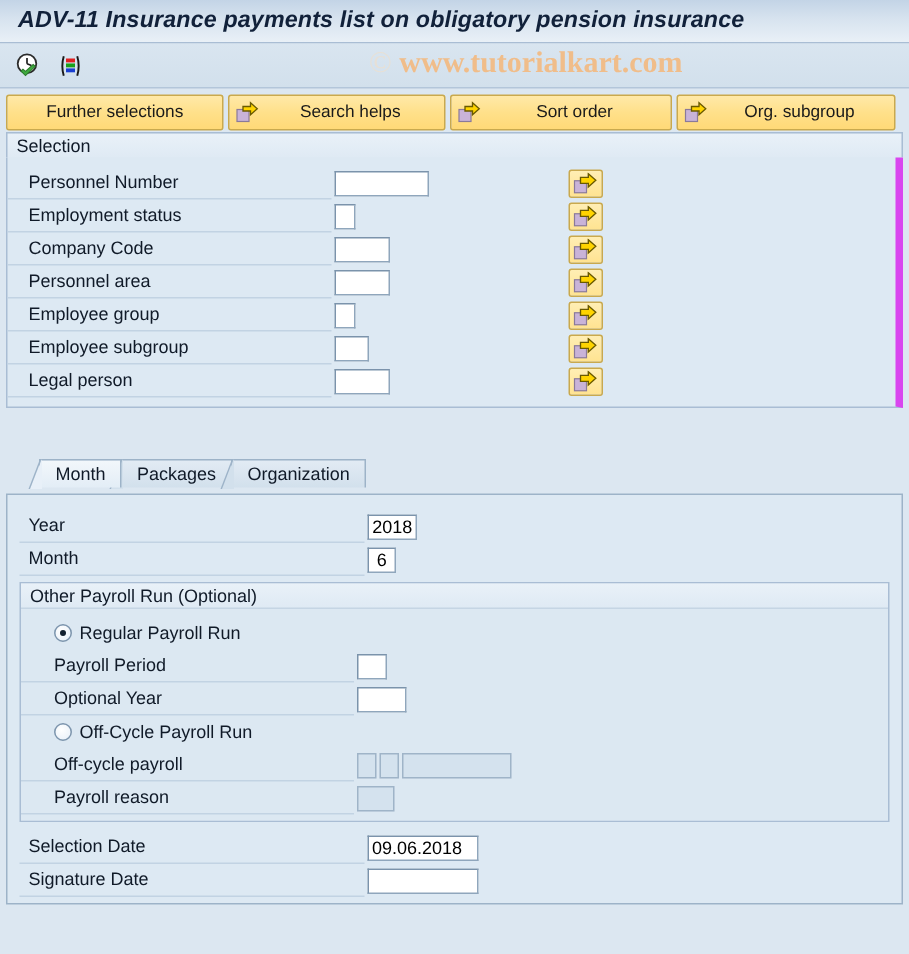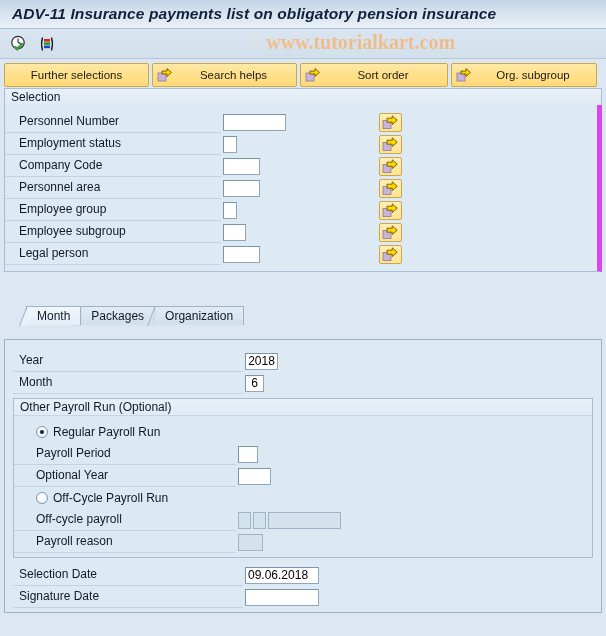--- a/index.html
+++ b/index.html
@@ -232,21 +232,21 @@
   .tab.active {
     background: linear-gradient(to bottom, #f2f7fb 0%, #e3edf6 100%);
     font-weight: normal;
     z-index: 3;
   }
   .tab.active::before {
     border-color: transparent transparent #e8f0f8 transparent;
   }
 
   .tabpanel {
-    margin: 14px 4px;
+    margin: 4px 4px;
     background: #dde9f3;
     border: 1px solid #9db3c8;
     box-sizing: border-box;
     padding: 10px 0 4px 0;
     position: relative;
     z-index: 1;
   }
 
   .group {
     margin: 4px 8px 0 8px;

